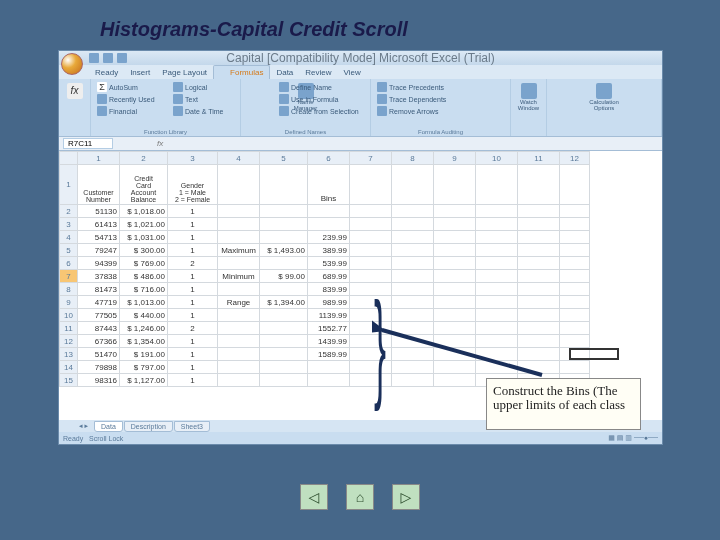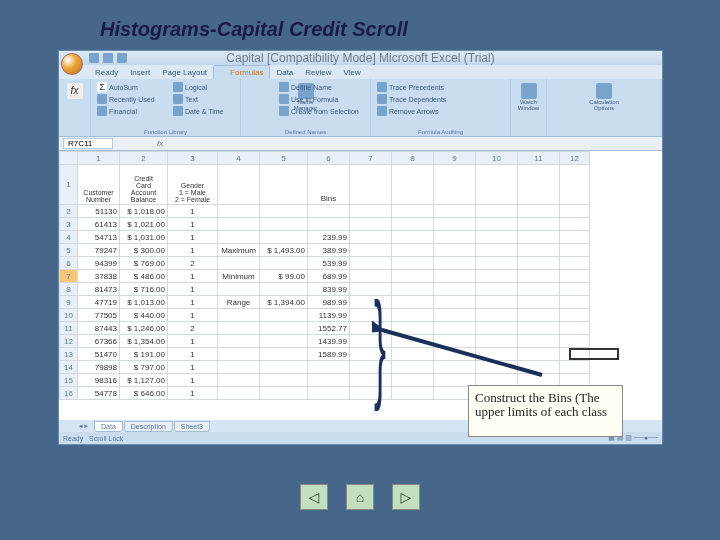--- a/index.html
+++ b/index.html
@@ -28,21 +28,21 @@
   table { border-collapse: collapse; font-size: 8px; color: #333; }
   th, td { border: 1px solid #d4d9de; padding: 1px 2px; height: 13px; text-align: right; }
   th { background: #e8eff7; color: #5a7a9a; font-weight: normal; text-align: center; }
   .rowhdr { background: #e8eff7; color: #5a7a9a; text-align: center; width: 18px; }
   .rowhdr.sel { background: #f8c674; }
   td.l { text-align: center; }
   td.c { text-align: center; }
   .worksheet-tabs { position: absolute; bottom: 12px; left: 0; right: 0; height: 12px; background: #d6e5f3; display: flex; align-items: center; font-size: 7px; padding-left: 20px; color: #5a7a9a; }
   .ws-tab { padding: 1px 6px; border: 1px solid #a4bdd6; background: #fff; border-radius: 0 0 3px 3px; margin-right: 1px; }
   .status-bar { position: absolute; bottom: 0; left: 0; right: 0; height: 12px; background: #c9ddf0; display: flex; align-items: center; font-size: 7px; color: #5a7a9a; padding: 0 4px; justify-content: space-between; }
-  .callout-box { position: absolute; top: 378px; left: 468px; width: 155px; height: 52px; background: #fffef5; border: 1px solid #888; padding: 5px 6px; font-family: "Comic Sans MS", cursive; font-size: 13px; color: #222; line-height: 1.1; margin-top: 7px; }
+  .callout-box { position: absolute; top: 378px; left: 486px; width: 155px; height: 52px; background: #fffef5; border: 1px solid #888; padding: 5px 6px; font-family: "Comic Sans MS", cursive; font-size: 13px; color: #222; line-height: 1.1; }
   .arrow { position: absolute; top: 320px; left: 372px; width: 190px; height: 60px; }
   .brace { position: absolute; top: 275px; left: 360px; font-size: 120px; color: #1a2f5a; font-weight: 100; transform: scaleX(0.3); }
   .nav-row { position: absolute; bottom: 30px; left: 50%; transform: translateX(-50%); display: flex; gap: 18px; }
   .nav-btn { width: 28px; height: 26px; background: #c0e0c0; border: 1px solid #888; display: flex; align-items: center; justify-content: center; font-size: 14px; cursor: pointer; color: #2a4a2a; }
   .sel-box { position: absolute; border: 2px solid #333; width: 50px; height: 12px; top: 197px; right: 43px; }
 </style>
 </head>
 <body>
 
 <div class="slide-title">Histograms-Capital Credit Scroll</div>
@@ -399,35 +399,20 @@
             <td></td>
             <td></td>
             <td></td>
             <td></td>
             <td></td>
             <td></td>
             <td></td>
             <td></td>
             <td></td>
           </tr>
-      <tr>
-            <th class="rowhdr">16</th>
-            <td>54778</td>
-            <td>$   646.00</td>
-            <td class="c">1</td>
-            <td></td>
-            <td></td>
-            <td></td>
-            <td></td>
-            <td></td>
-            <td></td>
-            <td></td>
-            <td></td>
-            <td></td>
-          </tr>
     </tbody>
       </table>
     <div class="sel-box"></div>
   </div>
   <div class="worksheet-tabs">
     <span style="margin-right:6px">◂ ▸</span>
     <div class="ws-tab" style="background:#fff">Data</div>
     <div class="ws-tab" style="background:#e8eff7">Description</div>
     <div class="ws-tab" style="background:#e8eff7">Sheet3</div>
   </div>

